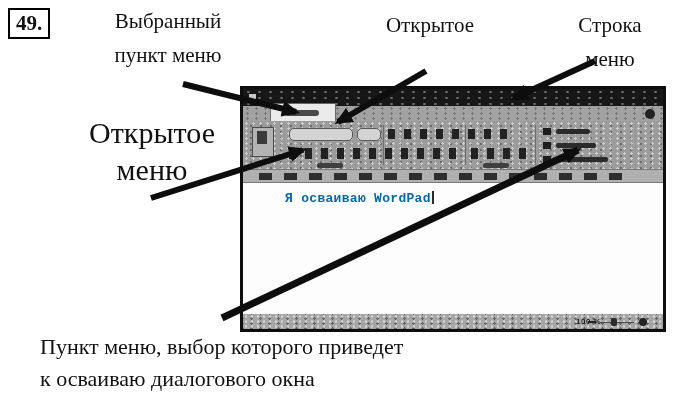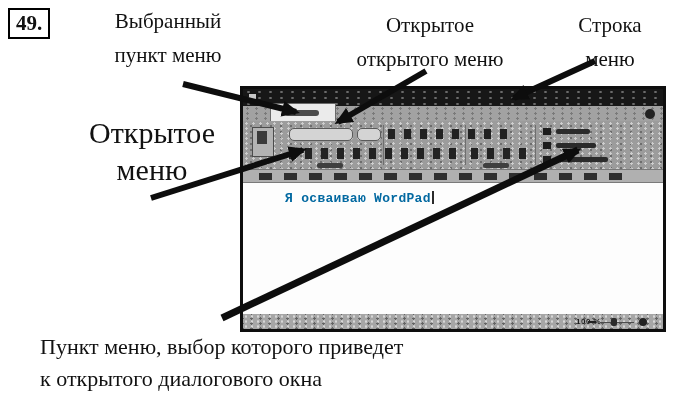--- a/index.html
+++ b/index.html
@@ -101,21 +101,20 @@
 <body>
 
 <div class="fig-num">49.</div>
 
 <div class="callout lbl-selected">
   <span class="ln">Выбранный</span>
   <span class="ln">пункт меню</span>
 </div>
 <div class="callout lbl-openname">
   <span class="ln">Открытое</span>
-  <span class="ln">открытого  меню</span>
 </div>
 <div class="callout lbl-menubar">
   <span class="ln">Строка</span>
   <span class="ln">меню</span>
 </div>
 <div class="callout lbl-openmenu">
   <span class="ln">Открытое</span>
   <span class="ln">меню</span>
 </div>
 
@@ -161,21 +160,21 @@
     <span class="status-zoom">100 %</span>
     <span class="zoom-minus"></span>
     <span class="zoom-slider"></span>
     <span class="zoom-knob"></span>
     <span class="zoom-plus"></span>
   </div>
 </div>
 
 <div class="caption">
   <span class="ln" style="display:block;">Пункт меню, выбор которого приведет</span>
-  <span class="ln" style="display:block;">к открытого диалогового окна</span>
+  <span class="ln" style="display:block;">к осваиваю диалогового окна</span>
 </div>
 
 <svg class="arrows" viewBox="0 0 700 407" xmlns="http://www.w3.org/2000/svg">
   <defs>
     <marker id="ah" markerUnits="userSpaceOnUse" markerWidth="20" markerHeight="18" refX="14" refY="8" orient="auto">
       <path d="M0,0 L18,8 L0,16 Z" fill="#0d0d0d"></path>
     </marker>
   </defs>
   <line x1="183" y1="84" x2="296" y2="112" stroke="#0d0d0d" stroke-width="6" marker-end="url(#ah)"></line>
   <line x1="426" y1="71" x2="338" y2="122" stroke="#0d0d0d" stroke-width="6" marker-end="url(#ah)"></line>

